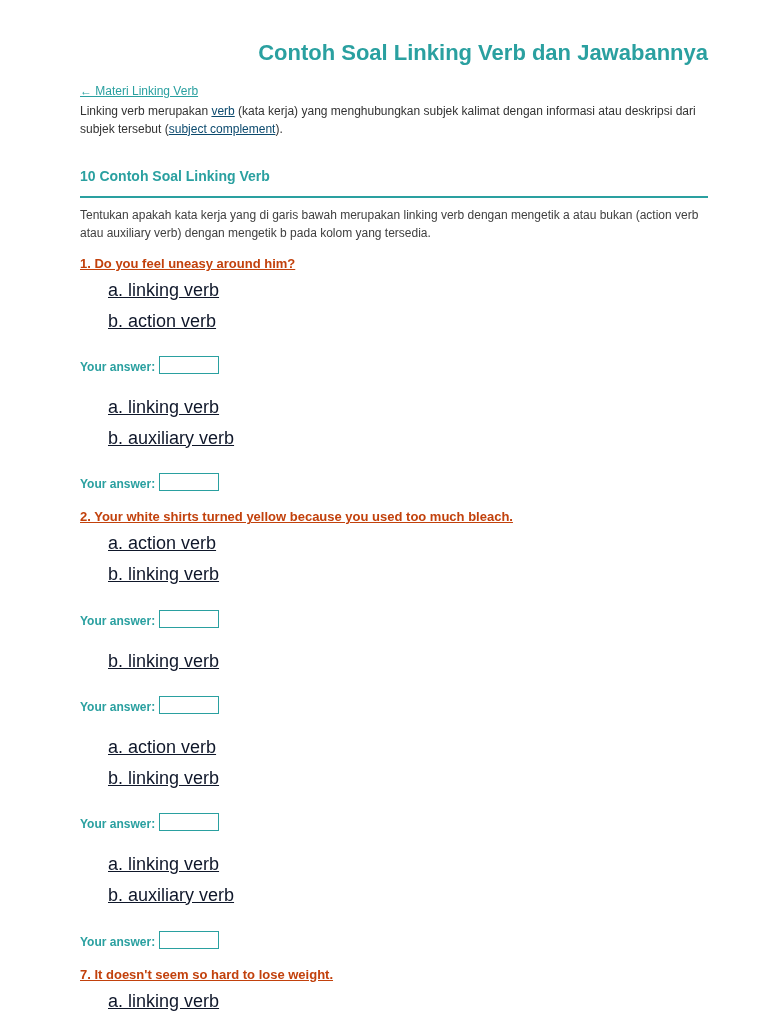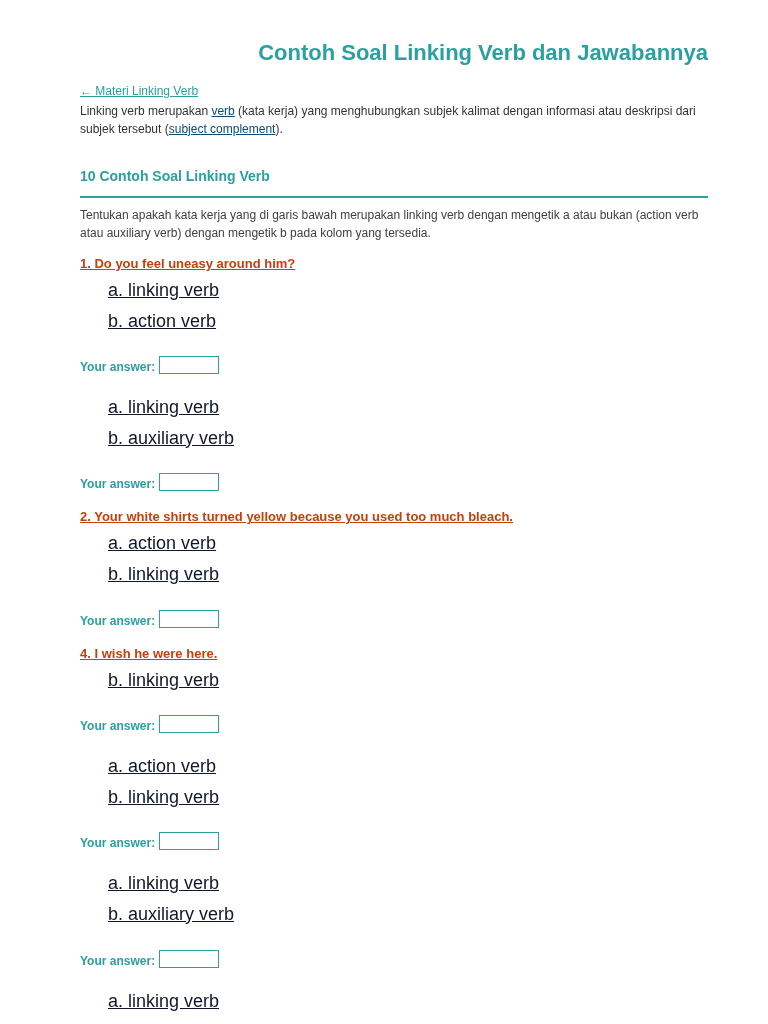--- a/index.html
+++ b/index.html
@@ -126,21 +126,20 @@
     <div class="question-block">
       <div class="question-title">2.  Your white shirts turned yellow because you used too much bleach.</div>
       <div class="option">a.   action verb</div>
       <div class="option">b.   linking verb</div>
       <div class="answer-row">
         <span class="answer-label">Your answer:</span>
         <input type="text" class="answer-input" style="">
       </div>
     </div>
     <div class="question-block">
-      <div class="question-title">4.  I wish he were here.</div>
       <div class="option">b.   linking verb</div>
       <div class="answer-row">
         <span class="answer-label">Your answer:</span>
         <input type="text" class="answer-input" style="">
       </div>
     </div>
     <div class="question-block">
       <div class="option">a.   action verb</div>
       <div class="option">b.   linking verb</div>
       <div class="answer-row">
@@ -150,20 +149,21 @@
     </div>
     <div class="question-block">
       <div class="option">a.   linking verb</div>
       <div class="option">b.   auxiliary verb</div>
       <div class="answer-row">
         <span class="answer-label">Your answer:</span>
         <input type="text" class="answer-input" style="">
       </div>
     </div>
     <div class="question-block">
+      <div class="question-title">7.  It doesn't seem so hard to lose weight.</div>
       <div class="option">a.   linking verb</div>
       <div class="option">b.   action verb</div>
       <div class="answer-row">
         <span class="answer-label">Your answer:</span>
         <input type="text" class="answer-input" style="">
       </div>
     </div>
   </div>
 
 </body></html>

